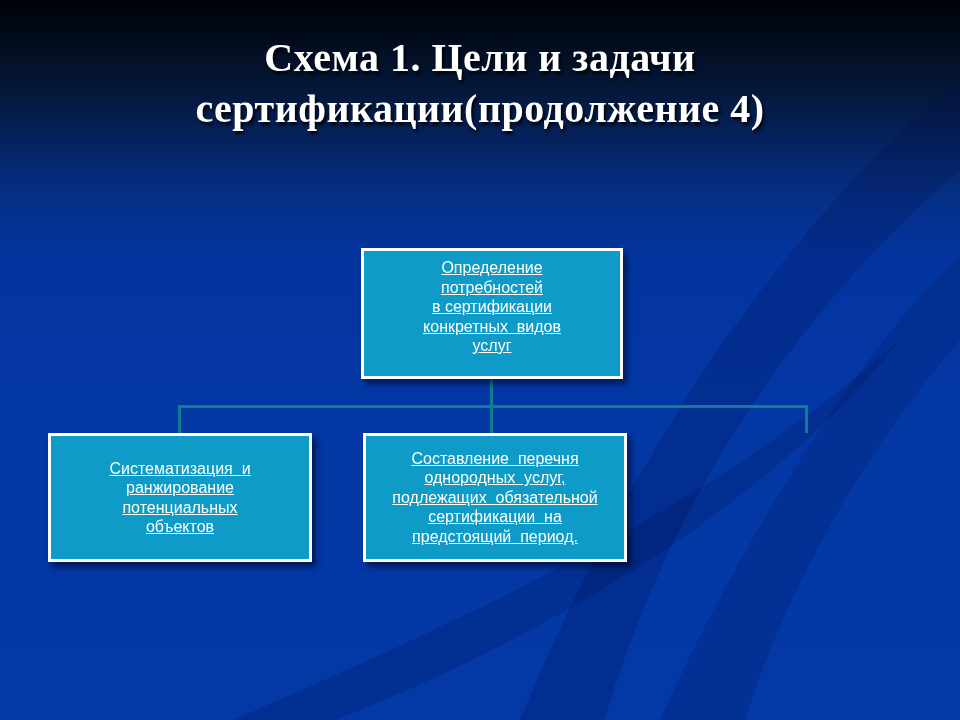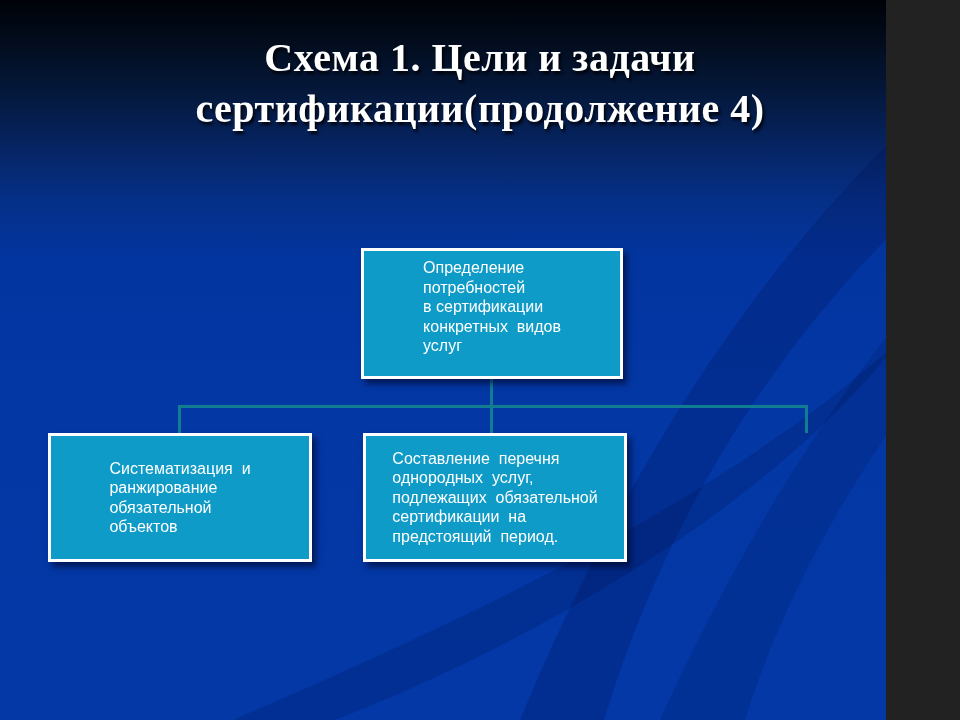--- a/index.html
+++ b/index.html
@@ -1,18 +1,18 @@
 <!DOCTYPE html>
 <html><head>
 <meta charset="utf-8">
 <style>
   html,body{margin:0;padding:0;background:#222;}
   .slide{
     position:relative;
-    width:886px;height:720px;
+    width:960px;height:720px;
     overflow:hidden;
     font-family:"Liberation Sans",sans-serif;
     background:linear-gradient(180deg,
       #000207 0%,
       #010712 3%,
       #031026 8%,
       #051a41 14%,
       #062566 21%,
       #053088 28%,
       #0335a0 36%,
@@ -36,21 +36,22 @@
   }
   .node{
     position:absolute;
     box-sizing:border-box;
     background:#0f9bc8;
     border:3px solid #ffffff;
     box-shadow:4px 5px 6px rgba(0,2,25,0.55);
     color:#ffffff;
     display:flex;
     justify-content:center;
-    text-align:left;
+    text-align:center;
+    text-decoration:underline;
   }
   .node-text{
     font-size:16px;
     line-height:19.5px;
     white-space:pre-wrap;
   }
   .node-root{left:361px;top:248px;width:262px;height:131px;align-items:flex-start;padding-top:7px;}
   .node-child{top:433px;width:264px;height:129px;align-items:center;}
   .node-child-1{left:48px;}
   .node-child-2{left:363px;}
@@ -86,21 +87,21 @@
     <div class="node-text">Определение
 потребностей
 в сертификации
 конкретных  видов
 услуг</div>
   </div>
 
   <div class="node node-child node-child-1">
     <div class="node-text">Систематизация  и
 ранжирование
-обязательной
+потенциальных
 объектов</div>
   </div>
 
   <div class="node node-child node-child-2">
     <div class="node-text">Составление  перечня
 однородных  услуг,
 подлежащих  обязательной
 сертификации  на
 предстоящий  период.</div>
   </div>

